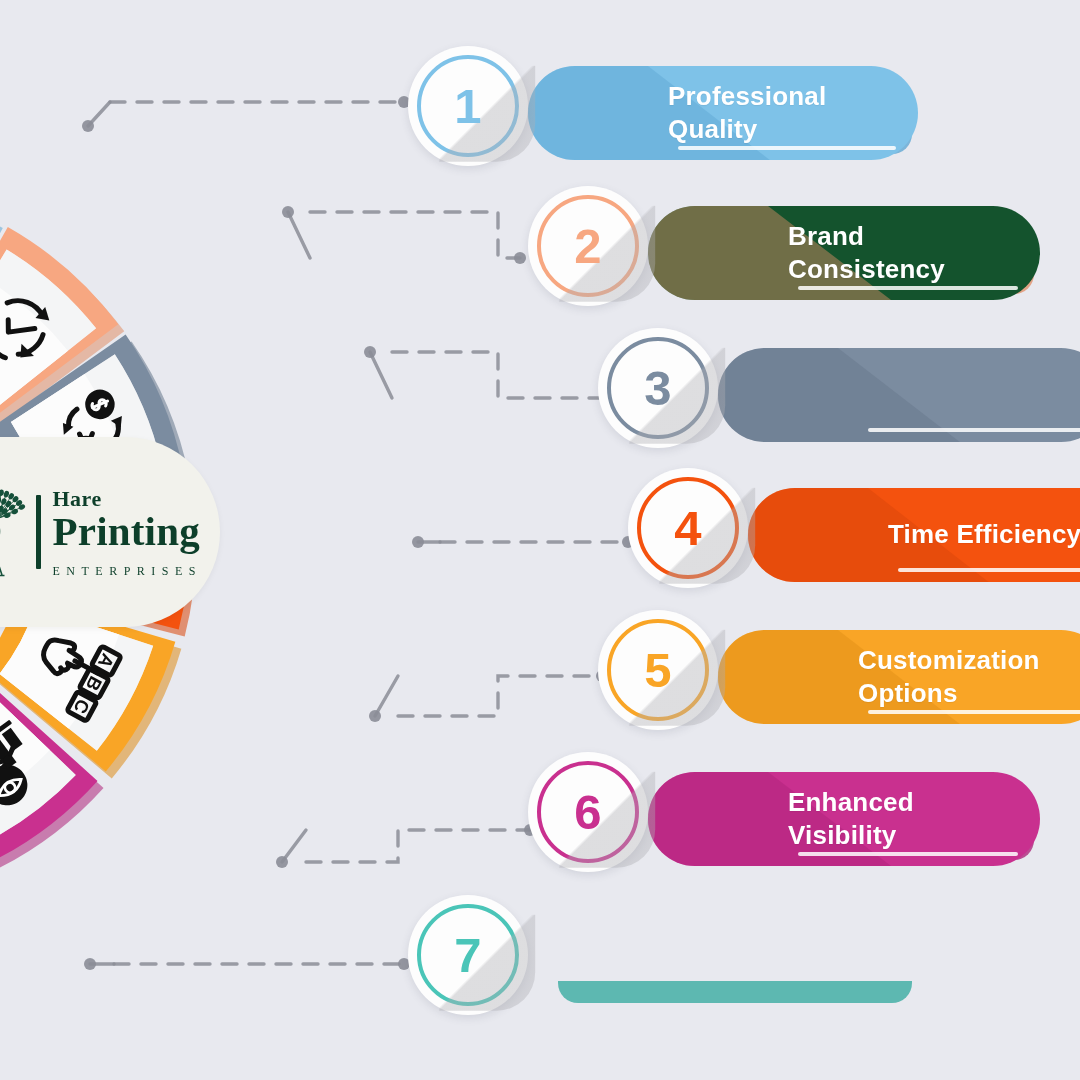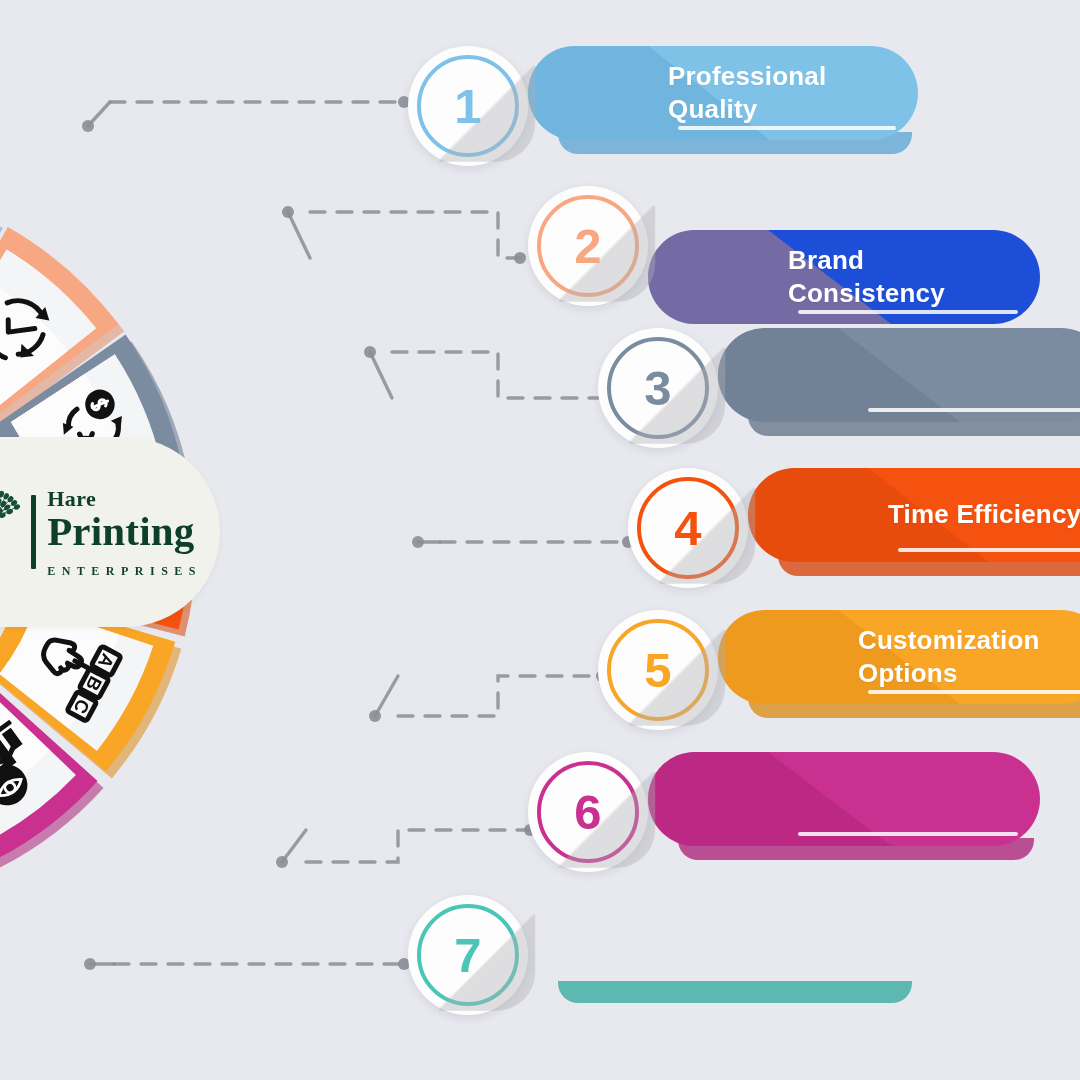--- a/index.html
+++ b/index.html
@@ -29,31 +29,31 @@
   .logo-words{display:flex;flex-direction:column;line-height:1;}
   .logo-hare{
     font-family:"Liberation Serif", serif;font-weight:bold;font-size:22px;
     color:#0d3f2a;letter-spacing:.5px;
   }
   .logo-krishna{
     font-family:"Liberation Serif", serif;font-weight:bold;font-size:41px;
     color:#0d3f2a;letter-spacing:.2px;margin-top:1px;
   }
   .logo-ent{
-    font-family:"Liberation Serif", serif;font-weight:bold;font-size:12px;
+    font-family:"Liberation Serif", serif;font-weight:normal;font-size:12px;
     color:#0d3f2a;letter-spacing:6.5px;margin-top:13px;
   }
 
   
   #connectors{position:absolute;left:0;top:0;width:1080px;height:1080px;pointer-events:none;}
 
   
   .item{position:absolute;height:110px;}
   .bar{
-    position:absolute;left:120px;top:0;height:94px;
+    position:absolute;left:120px;top:20px;height:94px;
     border-radius:47px;
     display:flex;align-items:center;
     overflow:hidden;
   }
   .bar-shadowline{
     position:absolute;left:150px;top:86px;height:22px;
     border-radius:0 0 20px 20px;opacity:.78;
   }
   .bar-label{
     position:relative;z-index:3;
@@ -400,21 +400,21 @@
       <div class="circle">
         <div class="circle-ring" style="border-color:#7ec2e8;"></div>
         <div class="num-shadow"></div>
         <div class="circle-num" style="color:#7ec2e8;">1</div>
       </div>
     </div>
     <div class="item" style="left:528px; top:186px; width:522px;">
 
       <div class="bar-shadowline" style="width:356px; background:#e09068;"></div>
 
-      <div class="bar" style="width:392px; background:#1d4ed8;margin-top:44px;">
+      <div class="bar" style="width:392px; background:#14532d;">
         <svg class="bar-diag" viewBox="0 0 392 94" preserveAspectRatio="none">
           <path d="M0 0 L120 0 L243.04 94 L0 94 Z" fill="#e09068" opacity="0.45"></path>
         </svg>
         <div class="bar-label">Brand
 Consistency</div>
         <div class="bar-underline"></div>
       </div>
 
       <div class="circle">
         <div class="circle-ring" style="border-color:#f7a781;"></div>
@@ -477,20 +477,21 @@
       </div>
     </div>
     <div class="item" style="left:528px; top:752px; width:522px;">
 
       <div class="bar-shadowline" style="width:356px; background:#ad2279;"></div>
 
       <div class="bar" style="width:392px; background:#c9308f;">
         <svg class="bar-diag" viewBox="0 0 392 94" preserveAspectRatio="none">
           <path d="M0 0 L120 0 L243.04 94 L0 94 Z" fill="#ad2279" opacity="0.45"></path>
         </svg>
+        <div class="bar-label">Enhanced Visibility</div>
         <div class="bar-underline"></div>
       </div>
 
       <div class="circle">
         <div class="circle-ring" style="border-color:#c9308f;"></div>
         <div class="num-shadow"></div>
         <div class="circle-num" style="color:#c9308f;">6</div>
       </div>
     </div>
     <div class="item" style="left:408px; top:895px; width:520px;">

